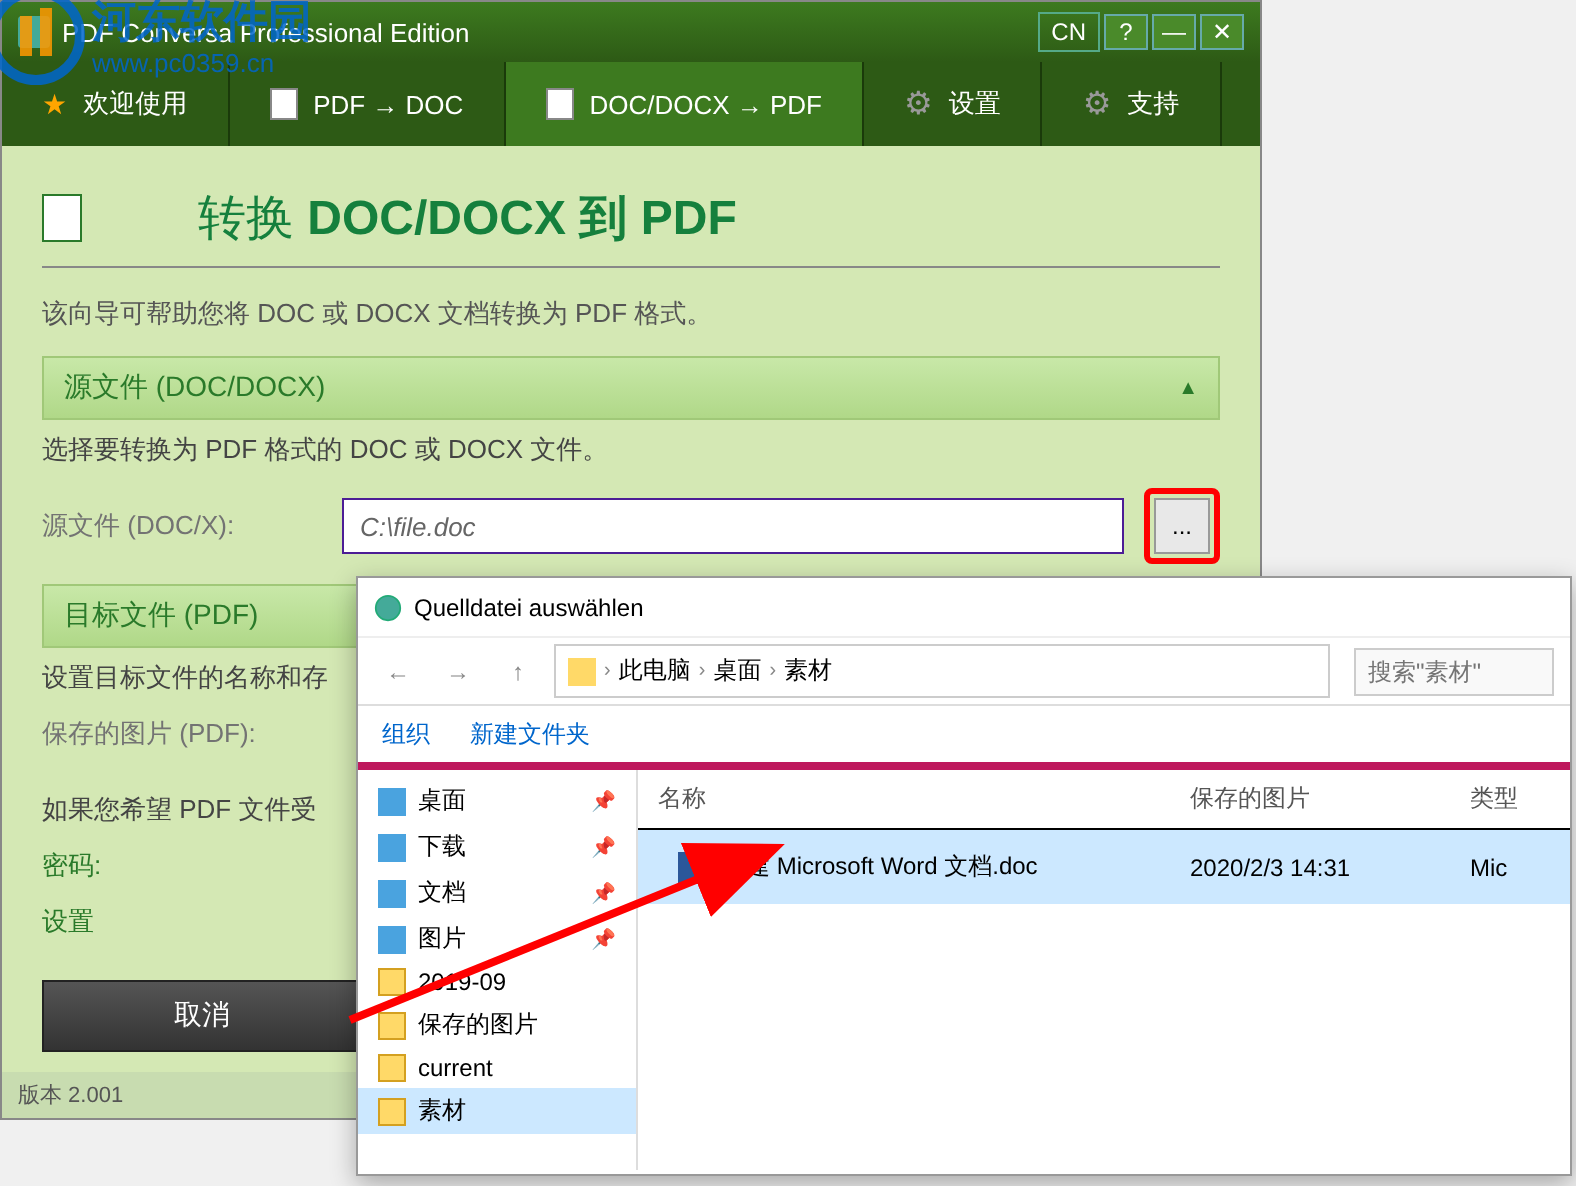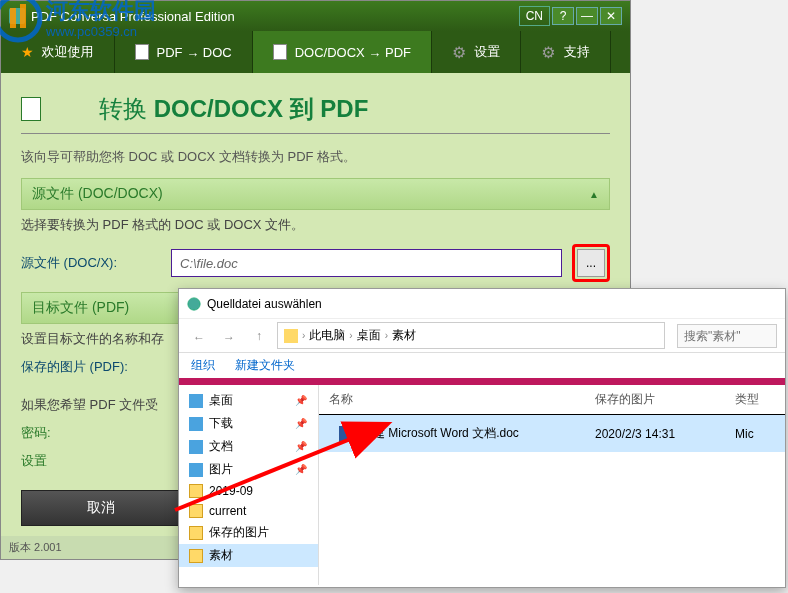--- a/index.html
+++ b/index.html
@@ -30,42 +30,42 @@
     .header-line { height: 1px; background: #888; margin-bottom: 14px; }
     
     .description { font-size: 13px; color: #555; margin-bottom: 12px; }
     
     .section-header { background: linear-gradient(to bottom, #c8e8a8, #b0d888); padding: 6px 10px; color: #2a7a2a; font-size: 14px; border: 1px solid #a0c878; display: flex; justify-content: space-between; align-items: center; }
     .section-header .arrow { font-size: 10px; }
     
     .section-desc { font-size: 13px; color: #444; margin: 6px 0; }
     
     .form-row { display: flex; align-items: center; margin: 10px 0; gap: 10px; }
-    .form-label { width: 140px; font-size: 13px; color: #0c4a6e; }
+    .form-label { width: 140px; font-size: 13px; color: #737373; }
     .form-input { flex: 1; height: 28px; background: #fff; border: 1px solid #4c1d95; padding: 0 8px; font-size: 13px; color: #666; font-style: italic; }
     .browse-btn { width: 28px; height: 28px; background: #e8e8e8; border: 1px solid #999; display: flex; align-items: center; justify-content: center; cursor: pointer; font-size: 12px; }
     .browse-highlight { border: 3px solid #ff0000; padding: 2px; border-radius: 4px; }
     
     .bottom-row { display: flex; gap: 20px; margin-top: 10px; }
     .bottom-label { font-size: 13px; color: #2a7a2a; }
     
     .btn-cancel { margin-top: 20px; width: 160px; height: 36px; background: linear-gradient(to bottom, #555, #333); color: #fff; border: 1px solid #222; font-size: 14px; cursor: pointer; }
     
     .version { position: absolute; bottom: 0; left: 0; padding: 4px 8px; font-size: 11px; color: #555; background: #c8dcb0; width: 100%; }
     
     
     .file-dialog { position: absolute; left: 178px; top: 288px; width: 608px; height: 300px; background: #fff; border: 1px solid #999; box-shadow: 0 4px 12px rgba(0,0,0,0.3); }
     .fd-title { height: 30px; display: flex; align-items: center; padding: 0 8px; gap: 6px; font-size: 12px; border-bottom: 1px solid #eee; }
     .fd-title .icon { width: 14px; height: 14px; }
     .fd-nav { height: 34px; display: flex; align-items: center; padding: 0 8px; gap: 6px; font-size: 12px; border-bottom: 1px solid #ddd; }
     .fd-nav .navbtn { width: 24px; height: 24px; display: flex; align-items: center; justify-content: center; color: #888; cursor: pointer; }
     .fd-nav .breadcrumb { flex: 1; display: flex; align-items: center; gap: 4px; padding: 4px 6px; border: 1px solid #ccc; margin-right: 6px; }
     .fd-nav .breadcrumb .sep { color: #888; font-size: 10px; }
     .fd-nav .search { width: 100px; padding: 4px 6px; border: 1px solid #ccc; background: #f9f9f9; font-size: 12px; color: #888; }
-    .fd-toolbar { height: 32px; display: flex; align-items: center; padding: 0 12px; gap: 20px; font-size: 12px; color: #06c; border-bottom: 7px solid #be185d; }
+    .fd-toolbar { height: 32px; display: flex; align-items: center; padding: 0 12px; gap: 20px; font-size: 12px; color: #06c; border-bottom: 4px solid #be185d; }
     .fd-toolbar span { cursor: pointer; }
     
     .fd-body { display: flex; height: 200px; }
     .fd-sidebar { width: 140px; border-right: 1px solid #ddd; overflow-y: auto; padding: 4px 0; }
     .fd-item { display: flex; align-items: center; gap: 6px; padding: 3px 10px; font-size: 12px; cursor: pointer; }
     .fd-item.selected { background: #cce8ff; }
     .fd-item .pin { margin-left: auto; color: #aaa; font-size: 10px; }
     .fd-item .ficon { width: 14px; height: 14px; display: inline-block; }
     .ficon.folder { background: #ffd968; border: 1px solid #d4a020; }
     .ficon.desktop { background: #4aa3df; }
@@ -221,25 +221,25 @@
           <span class="ficon pic"></span>
           <span>图片</span>
           <span class="pin">📌</span>
         </div>
         <div class="fd-item">
           <span class="ficon folder"></span>
           <span>2019-09</span>
         </div>
         <div class="fd-item">
           <span class="ficon folder"></span>
+          <span>保存的图片</span>
+        </div>
+        <div class="fd-item">
+          <span class="ficon folder"></span>
           <span>current</span>
-        </div>
-        <div class="fd-item">
-          <span class="ficon folder"></span>
-          <span>保存的图片</span>
         </div>
         <div class="fd-item selected">
           <span class="ficon folder"></span>
           <span>素材</span>
         </div>
       </div>
     <div class="fd-list">
       <div class="fd-list-header">
         <div class="fd-col name">名称</div>
         <div class="fd-col date">保存的图片</div>

